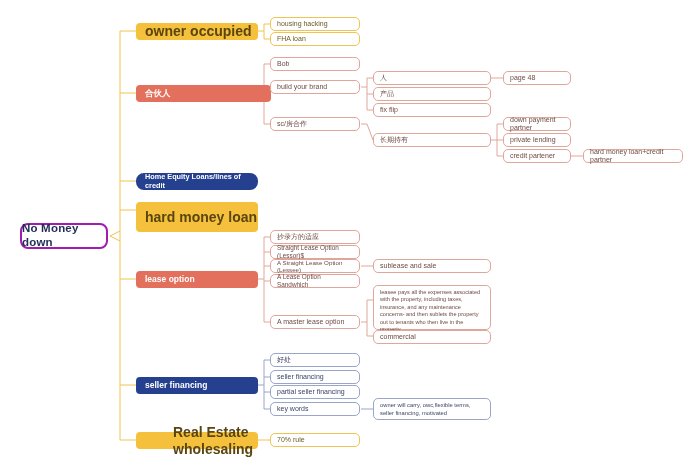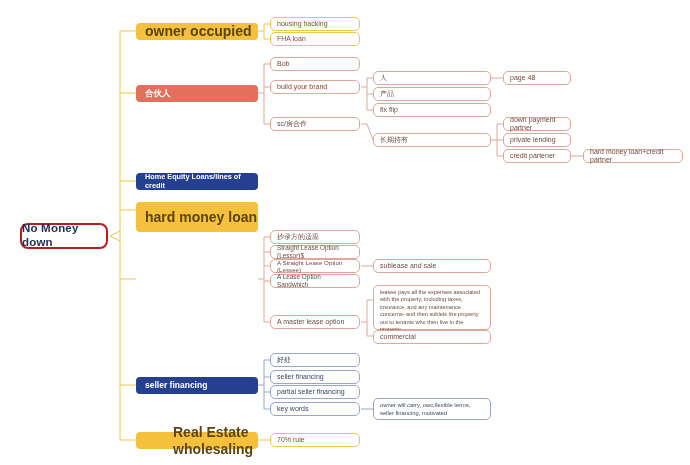--- a/index.html
+++ b/index.html
@@ -19,21 +19,21 @@
     display:flex;
     align-items:center;
     border-radius:4px;
     line-height:1.18;
     white-space:pre-wrap;
   }
 
   
   .root{
     background:#ffffff;
-    border:2px solid #b91c1c;
+    border:2px solid #a21caf;
     border-radius:8px;
     color:#1f2c55;
     font-size:11.5px;
     font-weight:bold;
     justify-content:center;
     letter-spacing:.2px;
   }
 
   
   .fill-amber{
@@ -164,21 +164,21 @@
   <div class="node fill-amber" style="left:136px;top:23px;width:122px;height:17px;">
     <span>owner occupied</span>
   </div>
   <div class="node leaf b-amber" style="left:270px;top:17px;width:90px;height:14px;">
     <span>housing hacking</span>
   </div>
   <div class="node leaf b-amber" style="left:270px;top:32px;width:90px;height:14px;">
     <span>FHA loan</span>
   </div>
 
-  <div class="node fill-coral" style="left:136px;top:85px;width:122px;height:17px;">
+  <div class="node fill-coral" style="left:136px;top:85px;width:135px;height:17px;">
     <span>合伙人</span>
   </div>
   <div class="node leaf b-coral" style="left:270px;top:57px;width:90px;height:14px;">
     <span>Bob</span>
   </div>
   <div class="node leaf b-coral" style="left:270px;top:80px;width:90px;height:14px;">
     <span>build your brand</span>
   </div>
   <div class="node leaf b-coral" style="left:270px;top:117px;width:90px;height:14px;">
     <span>sc/房合作</span>
@@ -206,28 +206,31 @@
   <div class="node leaf b-coral" style="left:503px;top:133px;width:68px;height:14px;">
     <span>private lending</span>
   </div>
   <div class="node leaf b-coral" style="left:503px;top:149px;width:68px;height:14px;">
     <span>credit partener</span>
   </div>
   <div class="node leaf b-coral" style="left:583px;top:149px;width:100px;height:14px;">
     <span>hard money loan+credit partner</span>
   </div>
 
-  <div class="node fill-navy" style="left:136px;top:173px;width:122px;height:17px;">
+  <div class="node fill-navy" style="left:136px;top:173px;width:122px;height:17px;border-radius:8px;">
     <span style="font-size:7.3px;">Home Equity Loans/lines of credit</span>
   </div>
 
   <div class="node fill-amber" style="left:136px;top:202px;width:122px;height:30px;">
     <span>hard money loan</span>
   </div>
 
+  <div class="node fill-coral" style="left:136px;top:271px;width:122px;height:17px;">
+    <span>lease option</span>
+  </div>
   <div class="node leaf b-coral" style="left:270px;top:230px;width:90px;height:14px;">
     <span>抄录方的适应</span>
   </div>
   <div class="node leaf b-coral" style="left:270px;top:245px;width:90px;height:14px;">
     <span style="font-size:6.4px;">Straight Lease Option (Lessor)$</span>
   </div>
   <div class="node leaf b-coral" style="left:270px;top:259px;width:90px;height:14px;">
     <span style="font-size:6.2px;">A Straight Lease Option (Lessee)</span>
   </div>
   <div class="node leaf b-coral" style="left:270px;top:274px;width:90px;height:14px;">

